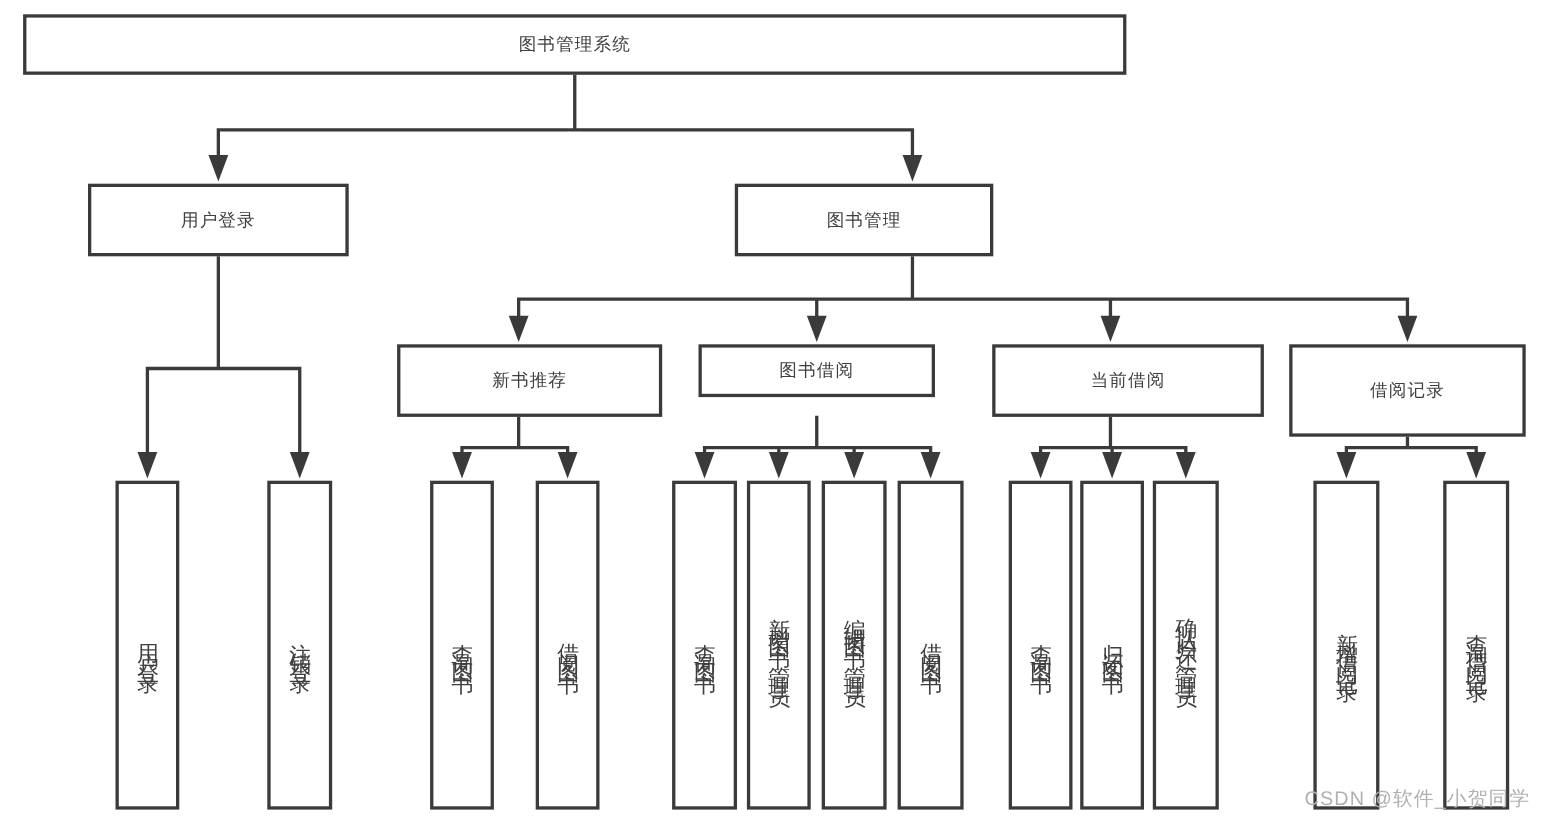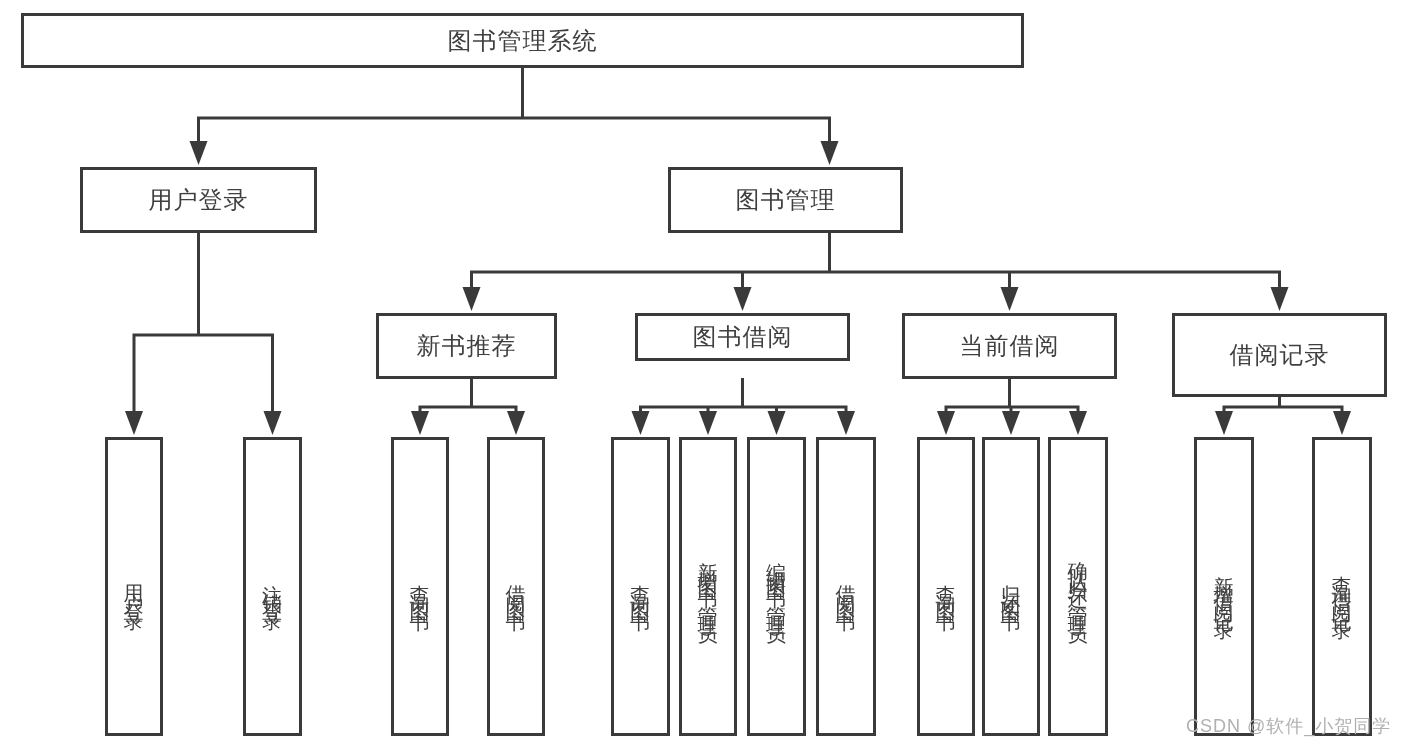--- a/index.html
+++ b/index.html
@@ -19,21 +19,21 @@
     position: absolute;
     box-sizing: border-box;
     background: #ffffff;
     border: 3px solid #3a3a3a;
     display: flex;
     align-items: center;
     justify-content: center;
     color: #3f3f3f;
   }
   .hbox {
-    font-size: 24px;
+    font-size: 16px;
     letter-spacing: 1px;
     white-space: nowrap;
   }
   .vbox .vtext {
     writing-mode: vertical-rl;
     text-orientation: mixed;
     font-size: 20px;
     line-height: 1;
     letter-spacing: 9px;
     color: #3f3f3f;
@@ -104,23 +104,23 @@
            M1069 411 L1087 411 L1078 435 Z
            M1215 411 L1233 411 L1224 435 Z
            M1333 411 L1351 411 L1342 435 Z"></path>
 </svg>
 
 <div class="box hbox" style="left:21px;top:13px;width:1003px;height:55px">图书管理系统</div>
 
 <div class="box hbox" style="left:80px;top:167px;width:237px;height:66px">用户登录</div>
 <div class="box hbox" style="left:668px;top:167px;width:235px;height:66px">图书管理</div>
 
-<div class="box hbox" style="left:376px;top:313px;width:181px;height:66px">新书推荐</div>
+<div class="box hbox" style="left:361px;top:313px;width:241px;height:66px">新书推荐</div>
 <div class="box hbox" style="left:635px;top:313px;width:215px;height:48px">图书借阅</div>
-<div class="box hbox" style="left:902px;top:313px;width:215px;height:66px">当前借阅</div>
+<div class="box hbox" style="left:902px;top:313px;width:247px;height:66px">当前借阅</div>
 <div class="box hbox" style="left:1172px;top:313px;width:215px;height:84px">借阅记录</div>
 
 <div class="box vbox" style="left:105px;top:437px;width:58px;height:299px">
   <span class="vtext">用户登录</span>
 </div>
 <div class="box vbox" style="left:243px;top:437px;width:59px;height:299px">
   <span class="vtext">注销登录</span>
 </div>
 
 <div class="box vbox" style="left:391px;top:437px;width:58px;height:299px">

